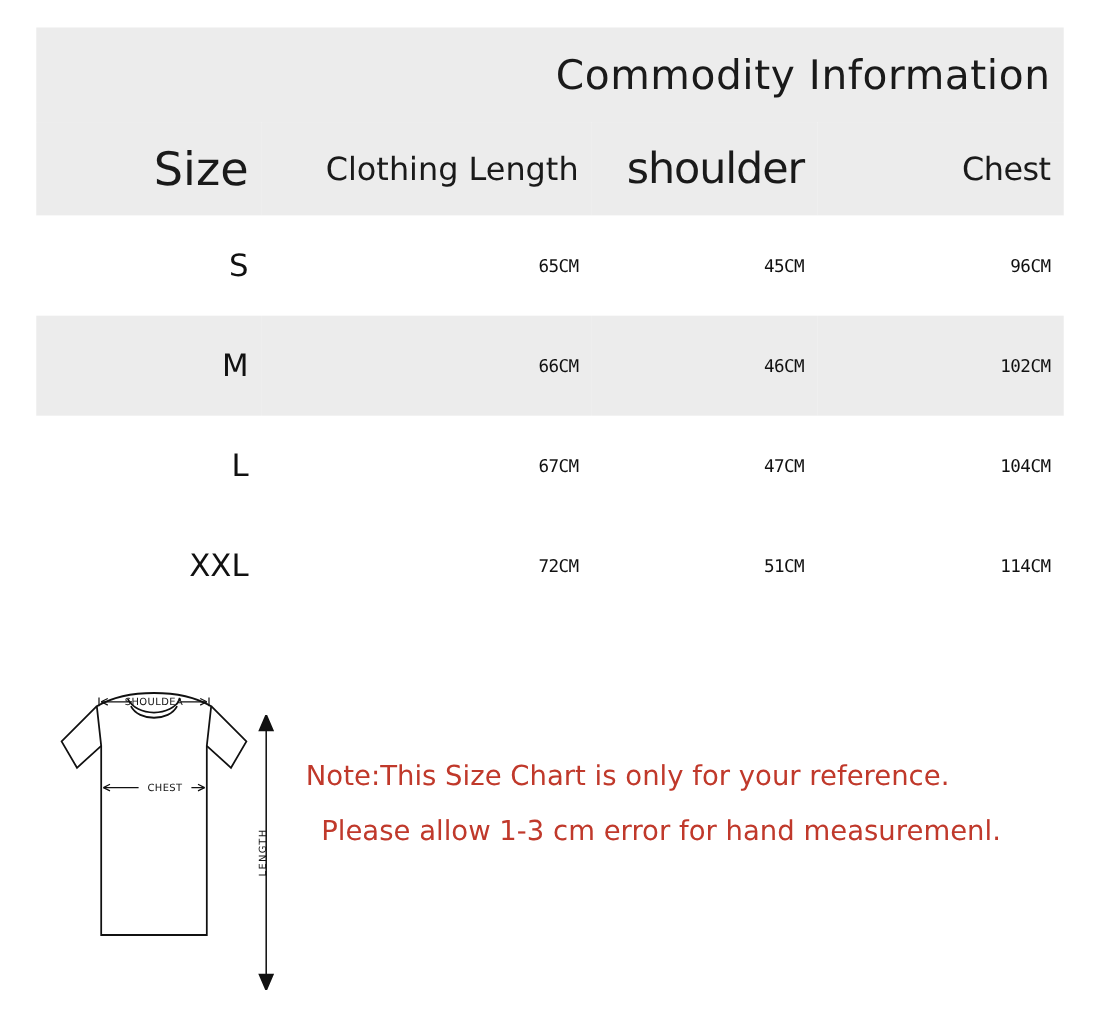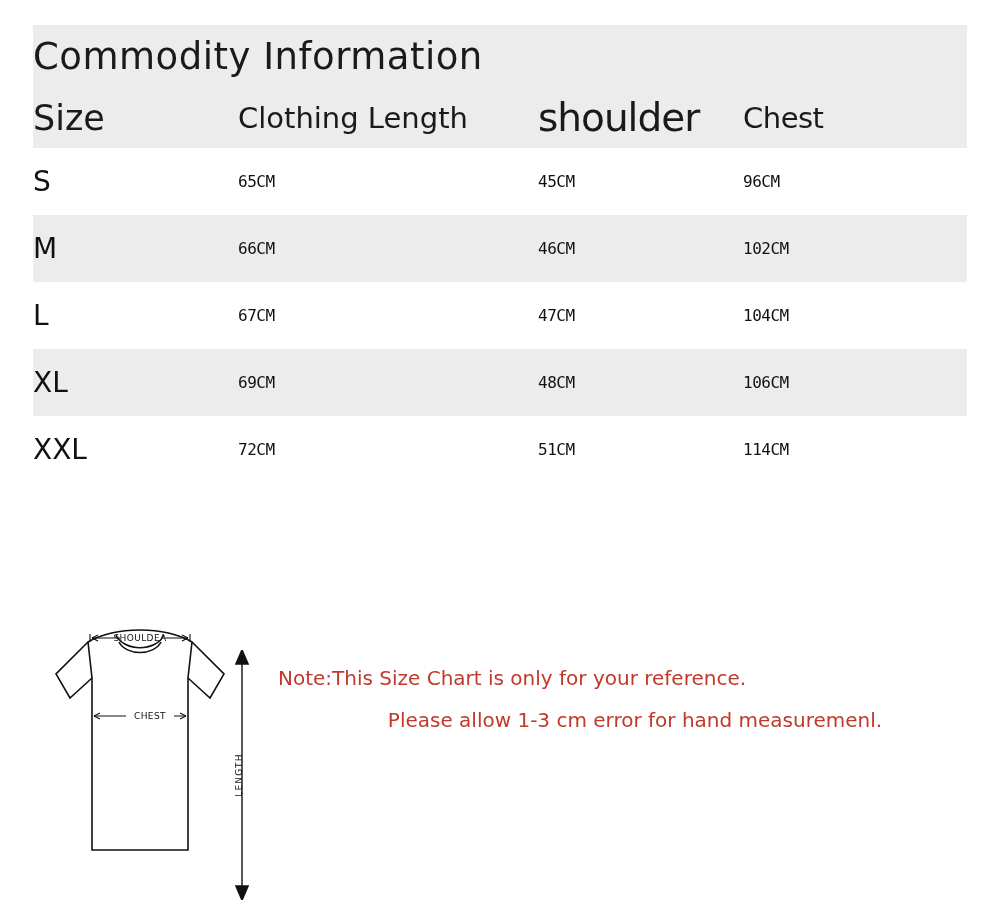--- a/index.html
+++ b/index.html
@@ -26,42 +26,42 @@
     position: absolute;
     left: 33px;
     top: 25px;
     width: 934px;
     border-collapse: collapse;
     table-layout: fixed;
   }
   .size-table tr.band-grey td { background: #ececec; }
   .size-table tr.band-white td { background: #ffffff; }
   .size-table td {
-    padding: 0;
+    padding: 12px;
     border: none;
-    text-align: left;
+    text-align: right;
     vertical-align: middle;
   }
 
   .title-row td {
     height: 62px;
     font-size: 37px;
     font-family: "DejaVu Sans", sans-serif;
     font-weight: 400;
     color: #1a1a1a;
     letter-spacing: 0.5px;
   }
 
   .head-row td {
     height: 61px;
     font-family: "DejaVu Sans", sans-serif;
     font-weight: 400;
     color: #1a1a1a;
   }
-  .head-size   { font-size: 35px; }
+  .head-size   { font-size: 42px; }
   .head-length { font-size: 29px; }
   .head-shoulder { font-size: 39px; font-family: "DejaVu Sans Mono", monospace; letter-spacing: -1px; }
   .head-chest  { font-size: 29px; font-family: "DejaVu Sans Mono", monospace; letter-spacing: -0.5px; }
 
   .data-row td { height: 67px; }
   .cell-size {
     font-size: 28px;
     font-family: "DejaVu Sans", sans-serif;
     color: #111;
   }
@@ -98,27 +98,28 @@
 
   
   .note {
     position: absolute;
     left: 278px;
     top: 668px;
     width: 700px;
   }
   .note-line {
     font-family: "DejaVu Sans", sans-serif;
-    font-size: 20px;
+    font-size: 25px;
     color: #c0392b;
     line-height: 1.0;
     white-space: nowrap;
+    margin-top: 25px;
   }
   .note-line.first { margin-bottom: 22px; }
-  .note-line.second { margin-left: 14px; text-align: center; }
+  .note-line.second { margin-left: 14px; }
 
   .svg-label {
     font-family: "DejaVu Sans", sans-serif;
     font-size: 9px;
     fill: #111;
     letter-spacing: 0.4px;
   }
   .svg-label-vert {
     font-family: "DejaVu Sans", sans-serif;
     font-size: 9px;
@@ -160,26 +161,20 @@
         <td class="cell-val">66CM</td>
         <td class="cell-val">46CM</td>
         <td class="cell-val">102CM</td>
       </tr>
       <tr class="band-white data-row">
         <td class="cell-size">L</td>
         <td class="cell-val">67CM</td>
         <td class="cell-val">47CM</td>
         <td class="cell-val">104CM</td>
       </tr>
-      <tr class="band-grey data-row">
-        <td class="cell-size">XL</td>
-        <td class="cell-val">69CM</td>
-        <td class="cell-val">48CM</td>
-        <td class="cell-val">106CM</td>
-      </tr>
       <tr class="band-white data-row">
         <td class="cell-size">XXL</td>
         <td class="cell-val">72CM</td>
         <td class="cell-val">51CM</td>
         <td class="cell-val">114CM</td>
       </tr>
     </tbody>
   </table>
 
   <div class="figure">

